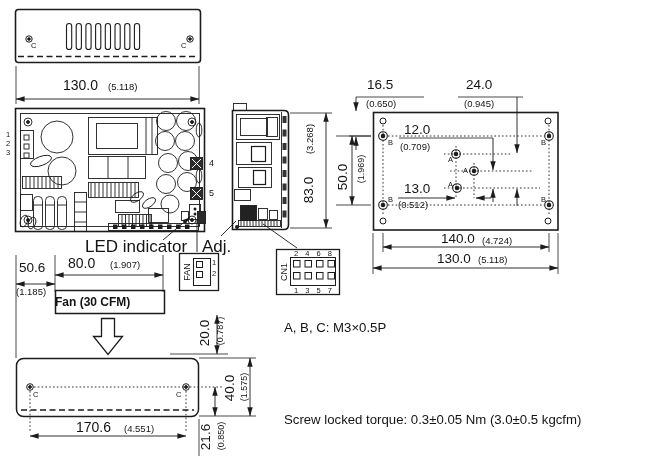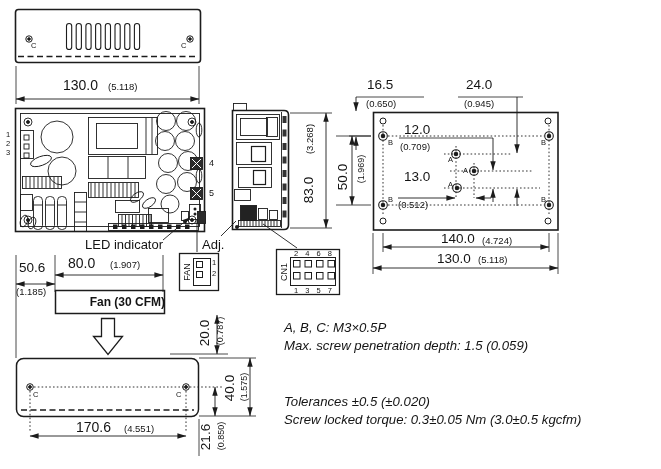--- a/index.html
+++ b/index.html
@@ -6,24 +6,24 @@
   .canvas{position:relative;width:661px;height:469px;background:#ffffff;overflow:hidden;
           font-family:"Liberation Sans",sans-serif;color:#111;}
   svg{position:absolute;left:0;top:0;}
   .lbl{position:absolute;white-space:nowrap;color:#141414;line-height:1;}
   .rot{transform:translate(-50%,-50%) rotate(-90deg);}
   .tiny{font-size:7.5px;}
   .sm{font-size:9.5px;}
   .sm9{font-size:9px;}
   .big{font-size:13.5px;}
   .big14{font-size:14px;}
-  .lbl12{font-size:13px;}
-  .note{font-size:13.2px;font-style:italic;}
+  .lbl12{font-size:17px;}
+  .note{font-size:13.2px;}
   .bold{font-weight:bold;}
-  .ctr{text-align:right;}
+  .ctr{text-align:left;}
   .dash{stroke-dasharray:6 3.5;}
   .dot{stroke-dasharray:1.6 2.2;stroke-width:.9;}
   .thin{stroke-width:.8;}
   .dim{stroke-width:.9;marker-start:url(#arr);marker-end:url(#arr);}
   .dime{stroke-width:.9;marker-end:url(#arr);}
   .lead{stroke-width:.9;}
 </style>
 </head>
 <body>
 
@@ -326,21 +326,21 @@
   <span class="lbl rot sm" style="left:310px;top:139px">(3.268)</span>
   <span class="lbl rot big" style="left:343px;top:177px">50.0</span>
   <span class="lbl rot sm9" style="left:361px;top:169px">(1.969)</span>
 
   <span class="lbl big" style="left:367px;top:78px">16.5</span>
   <span class="lbl sm" style="left:366px;top:99px">(0.650)</span>
   <span class="lbl big" style="left:466px;top:78px">24.0</span>
   <span class="lbl sm" style="left:464px;top:99px">(0.945)</span>
   <span class="lbl big" style="left:404px;top:123px">12.0</span>
   <span class="lbl sm" style="left:400px;top:142px">(0.709)</span>
-  <span class="lbl big" style="left:404px;top:170px">13.0</span>
+  <span class="lbl big" style="left:404px;top:182px">13.0</span>
   <span class="lbl sm" style="left:398px;top:200px">(0.512)</span>
   <span class="lbl tiny" style="left:388px;top:139px">B</span>
   <span class="lbl tiny" style="left:541px;top:139px">B</span>
   <span class="lbl tiny" style="left:388px;top:196px">B</span>
   <span class="lbl tiny" style="left:541px;top:196px">B</span>
   <span class="lbl tiny" style="left:448px;top:156px">A</span>
   <span class="lbl tiny" style="left:463px;top:167px">A</span>
   <span class="lbl tiny" style="left:448px;top:181px">A</span>
   <span class="lbl big" style="left:441px;top:232px">140.0</span>
   <span class="lbl sm" style="left:482px;top:236px">(4.724)</span>
@@ -358,17 +358,15 @@
   <span class="lbl big14" style="left:76px;top:420px">170.6</span>
   <span class="lbl sm" style="left:124px;top:424px">(4.551)</span>
   <span class="lbl rot big" style="left:206px;top:437px">21.6</span>
   <span class="lbl rot sm9" style="left:221px;top:436px">(0.850)</span>
   <span class="lbl rot big" style="left:230px;top:388px">40.0</span>
   <span class="lbl rot sm9" style="left:244px;top:387px">(1.575)</span>
   <span class="lbl rot big" style="left:205px;top:333px">20.0</span>
   <span class="lbl rot sm9" style="left:220px;top:331px">(0.787)</span>
 
   <span class="lbl note" style="left:284px;top:321px">A, B, C: M3×0.5P</span>
-  <span class="lbl note" style="left:284px;top:339px">Max. screw penetration depth: 1.5 (0.059)</span>
-  <span class="lbl note" style="left:284px;top:395px">Tolerances ±0.5 (±0.020)</span>
   <span class="lbl note" style="left:284px;top:413px">Screw locked torque: 0.3±0.05 Nm (3.0±0.5 kgcfm)</span>
 
 </div>
 
 </body></html>

